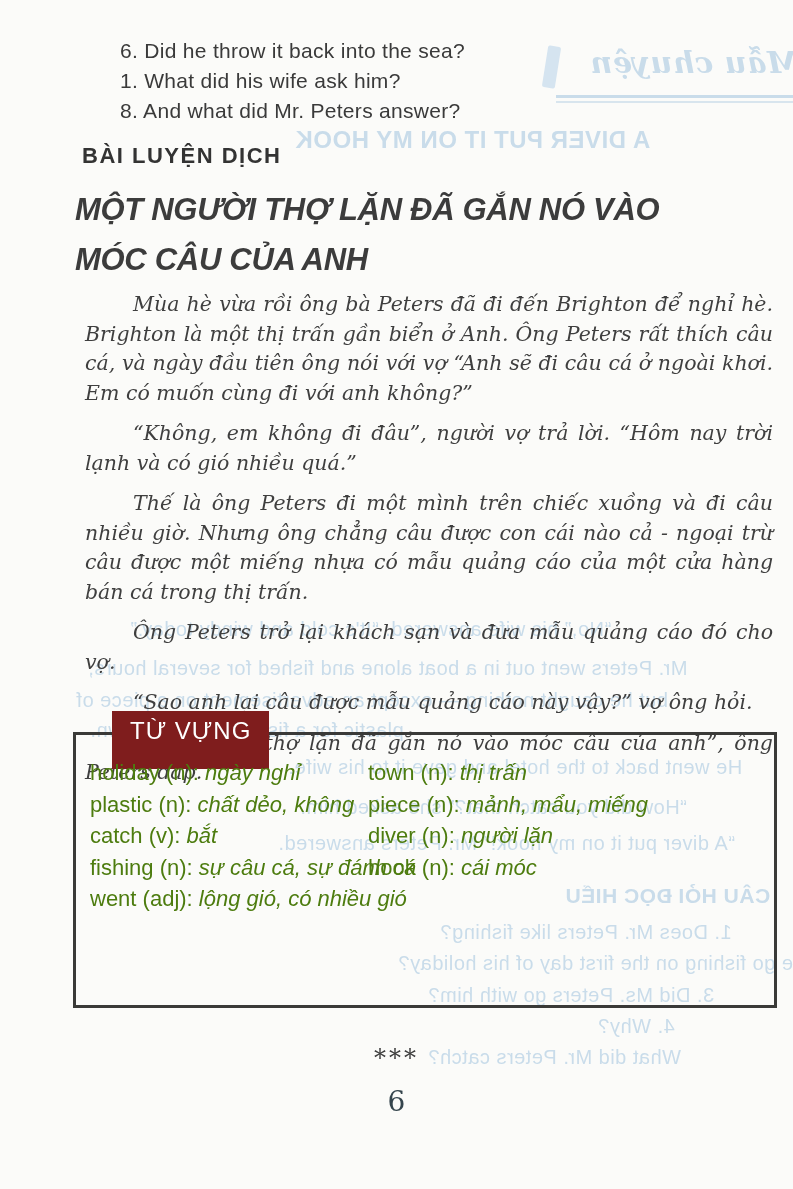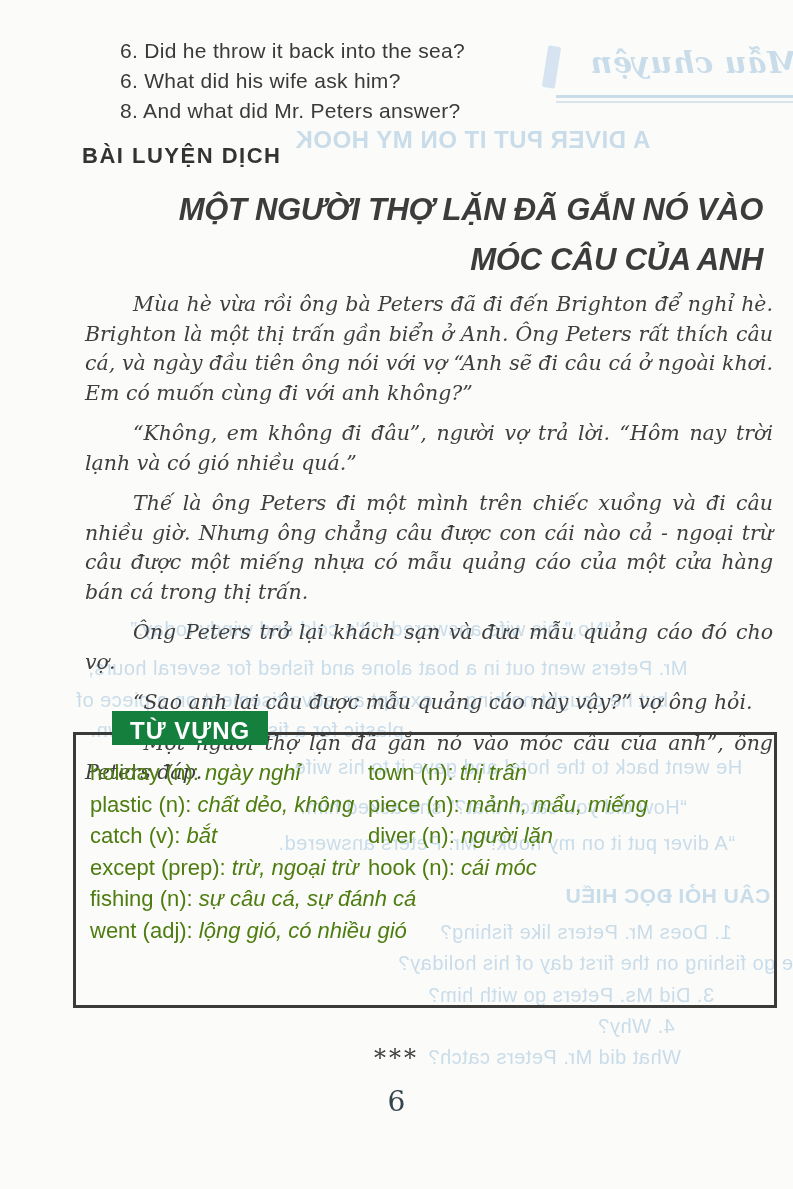--- a/index.html
+++ b/index.html
@@ -27,40 +27,40 @@
   
   .content{position:absolute;inset:0;z-index:1;}
   .questions{position:absolute;left:120px;top:36px;font-size:21px;line-height:30px;color:#3a3a3a;}
   .q{white-space:nowrap;letter-spacing:.3px;}
   .section-label{
     position:absolute;left:82px;top:143px;
     font-size:22px;font-weight:bold;letter-spacing:1.5px;color:#333;
   }
   .title{
     position:absolute;left:75px;top:185px;width:688px;
-    text-align:right;font-weight:bold;font-style:italic;
+    text-align:left;font-weight:bold;font-style:italic;
     font-size:31px;line-height:50px;color:#3c3c3c;letter-spacing:-.3px;
   }
   .body-text{
     position:absolute;left:85px;top:290px;width:688px;
     font-family:"DejaVu Serif",serif;font-style:italic;
     font-size:20.5px;line-height:29.5px;color:#3f3f3f;
     text-align:justify;
   }
   .body-text p{margin:0 0 11px 0;text-indent:48px;}
   
   .vocab-box{
     position:absolute;left:73px;top:732px;width:698px;height:270px;
     border:3px solid #3a3a38;background:transparent;
   }
   .vocab-header{
     position:absolute;left:112px;top:711px;z-index:2;
-    background:#15803d;color:#ffffff;
-    font-size:24px;font-weight:bold;letter-spacing:1px;
-    padding:6px 18px 0 18px;
+    background:#7f1d1d;color:#ffffff;
+    font-size:24px;font-weight:normal;letter-spacing:1px;
+    padding:6px 18px 24px 18px;
   }
   .vocab-col{position:absolute;font-size:22px;line-height:31.5px;color:#4d7c0f;z-index:2;}
   .vocab-col.left{left:90px;top:757px;}
   .vocab-col.right{left:368px;top:757px;}
   .vrow{white-space:nowrap;}
   .vdef{font-style:italic;}
   
   .separator{
     position:absolute;left:0;top:1044px;width:793px;text-align:center;
     font-family:"DejaVu Serif",serif;font-size:24px;letter-spacing:3px;color:#3d3d3d;
@@ -93,21 +93,21 @@
       <div class="ghost" style="left: 398px; top: 952px; font-size: 20px;">2. Did he go fishing on the first day of his holiday?</div>
       <div class="ghost" style="left: 428px; top: 984px; font-size: 20px;">3. Did Ms. Peters go with him?</div>
       <div class="ghost" style="left: 598px; top: 1015px; font-size: 20px;">4. Why?</div>
       <div class="ghost" style="left: 428px; top: 1046px; font-size: 20px;">What did Mr. Peters catch?</div>
     </div>
 
   <div class="content">
 
     <div class="questions">
       <div class="q">6. Did he throw it back into the sea?</div>
-      <div class="q">6. What did his wife ask him?</div>
+      <div class="q">1. What did his wife ask him?</div>
       <div class="q">8. And what did Mr. Peters answer?</div>
     </div>
 
     <div class="section-label">BÀI LUYỆN DỊCH</div>
 
     <div class="title">
       <div>MỘT NGƯỜI THỢ LẶN ĐÃ GẮN NÓ VÀO</div>
       <div>MÓC CÂU CỦA ANH</div>
     </div>
 
@@ -120,21 +120,20 @@
       <p>“Một người thợ lặn đã gắn nó vào móc câu của anh”, ông Peters đáp.</p>
     </div>
 
     <div class="vocab-header">TỪ VỰNG</div>
     <div class="vocab-box"></div>
 
     <div class="vocab-col left">
       <div class="vrow"><span class="vterm">holiday (n):</span> <span class="vdef">ngày nghỉ</span></div>
       <div class="vrow"><span class="vterm">plastic (n):</span> <span class="vdef">chất dẻo, không</span></div>
       <div class="vrow"><span class="vterm">catch (v):</span> <span class="vdef">bắt</span></div>
-      <div class="vrow"><span class="vterm">except (prep):</span> <span class="vdef">trừ, ngoại trừ</span></div>
       <div class="vrow"><span class="vterm">fishing (n):</span> <span class="vdef">sự câu cá, sự đánh cá</span></div>
       <div class="vrow"><span class="vterm">went (adj):</span> <span class="vdef">lộng gió, có nhiều gió</span></div>
     </div>
 
     <div class="vocab-col right">
       <div class="vrow"><span class="vterm">town (n):</span> <span class="vdef">thị trấn</span></div>
       <div class="vrow"><span class="vterm">piece (n):</span> <span class="vdef">mảnh, mẩu, miếng</span></div>
       <div class="vrow"><span class="vterm">diver (n):</span> <span class="vdef">người lặn</span></div>
       <div class="vrow"><span class="vterm">hook (n):</span> <span class="vdef">cái móc</span></div>
     </div>

